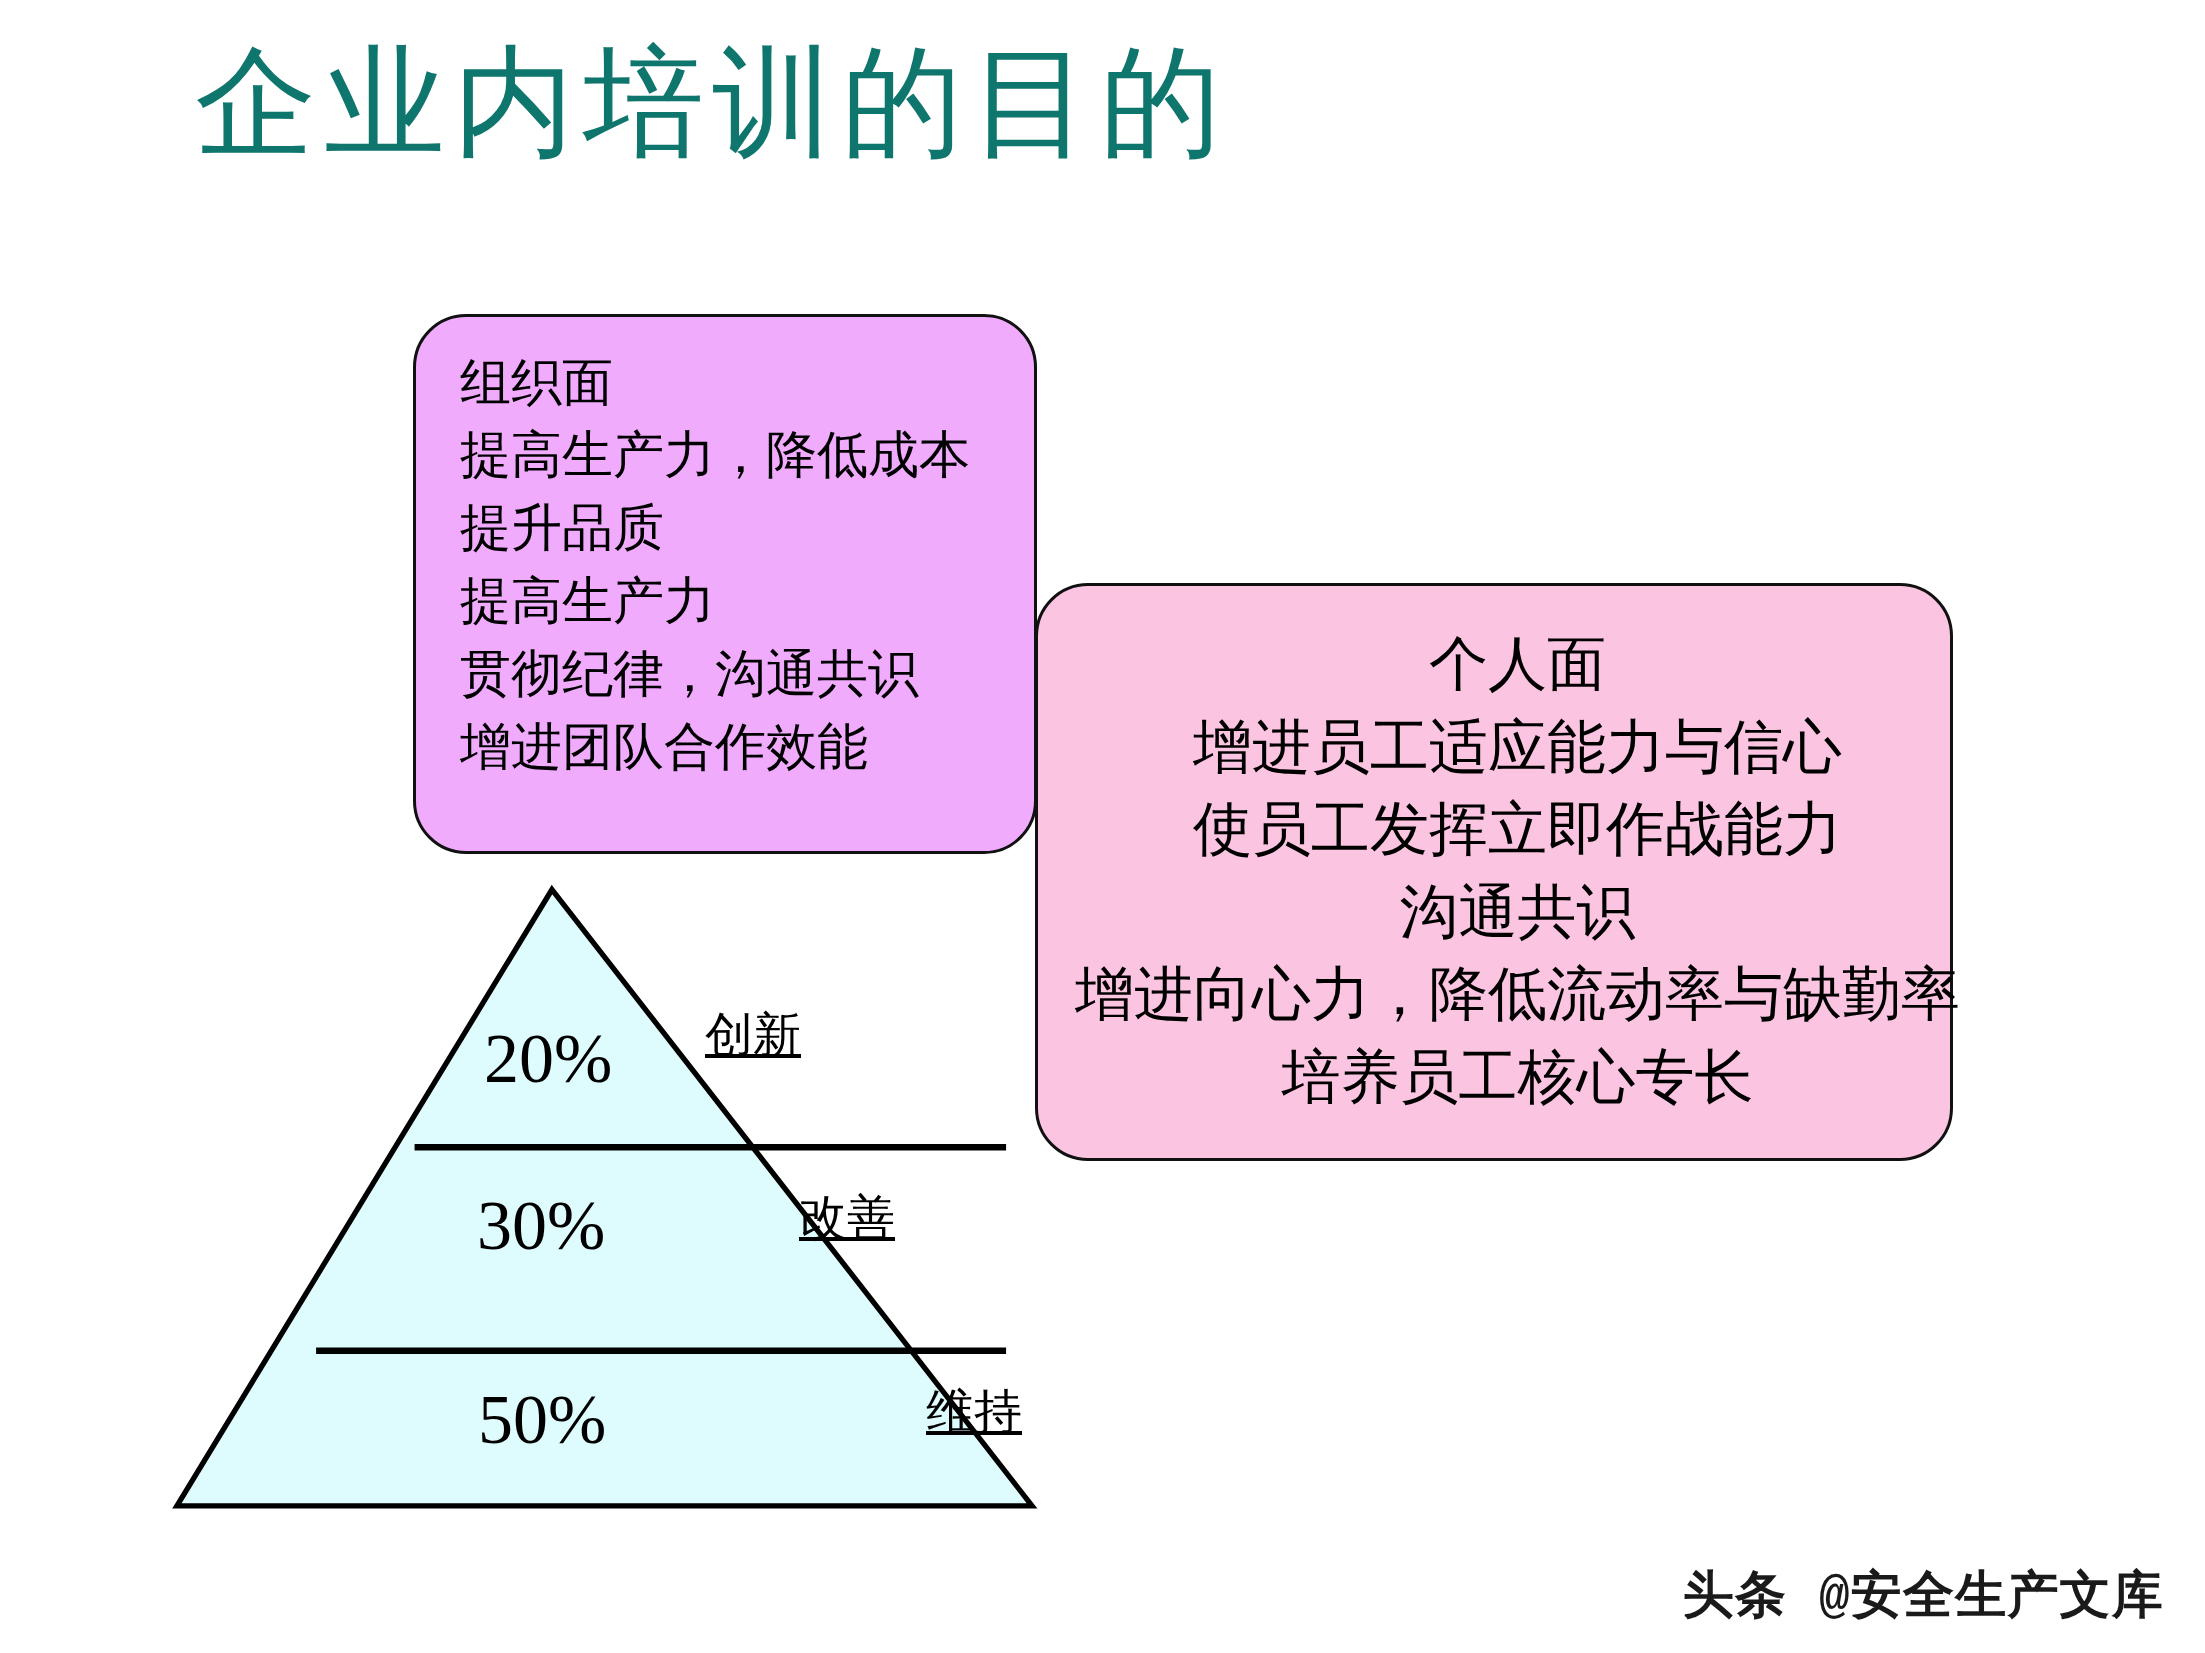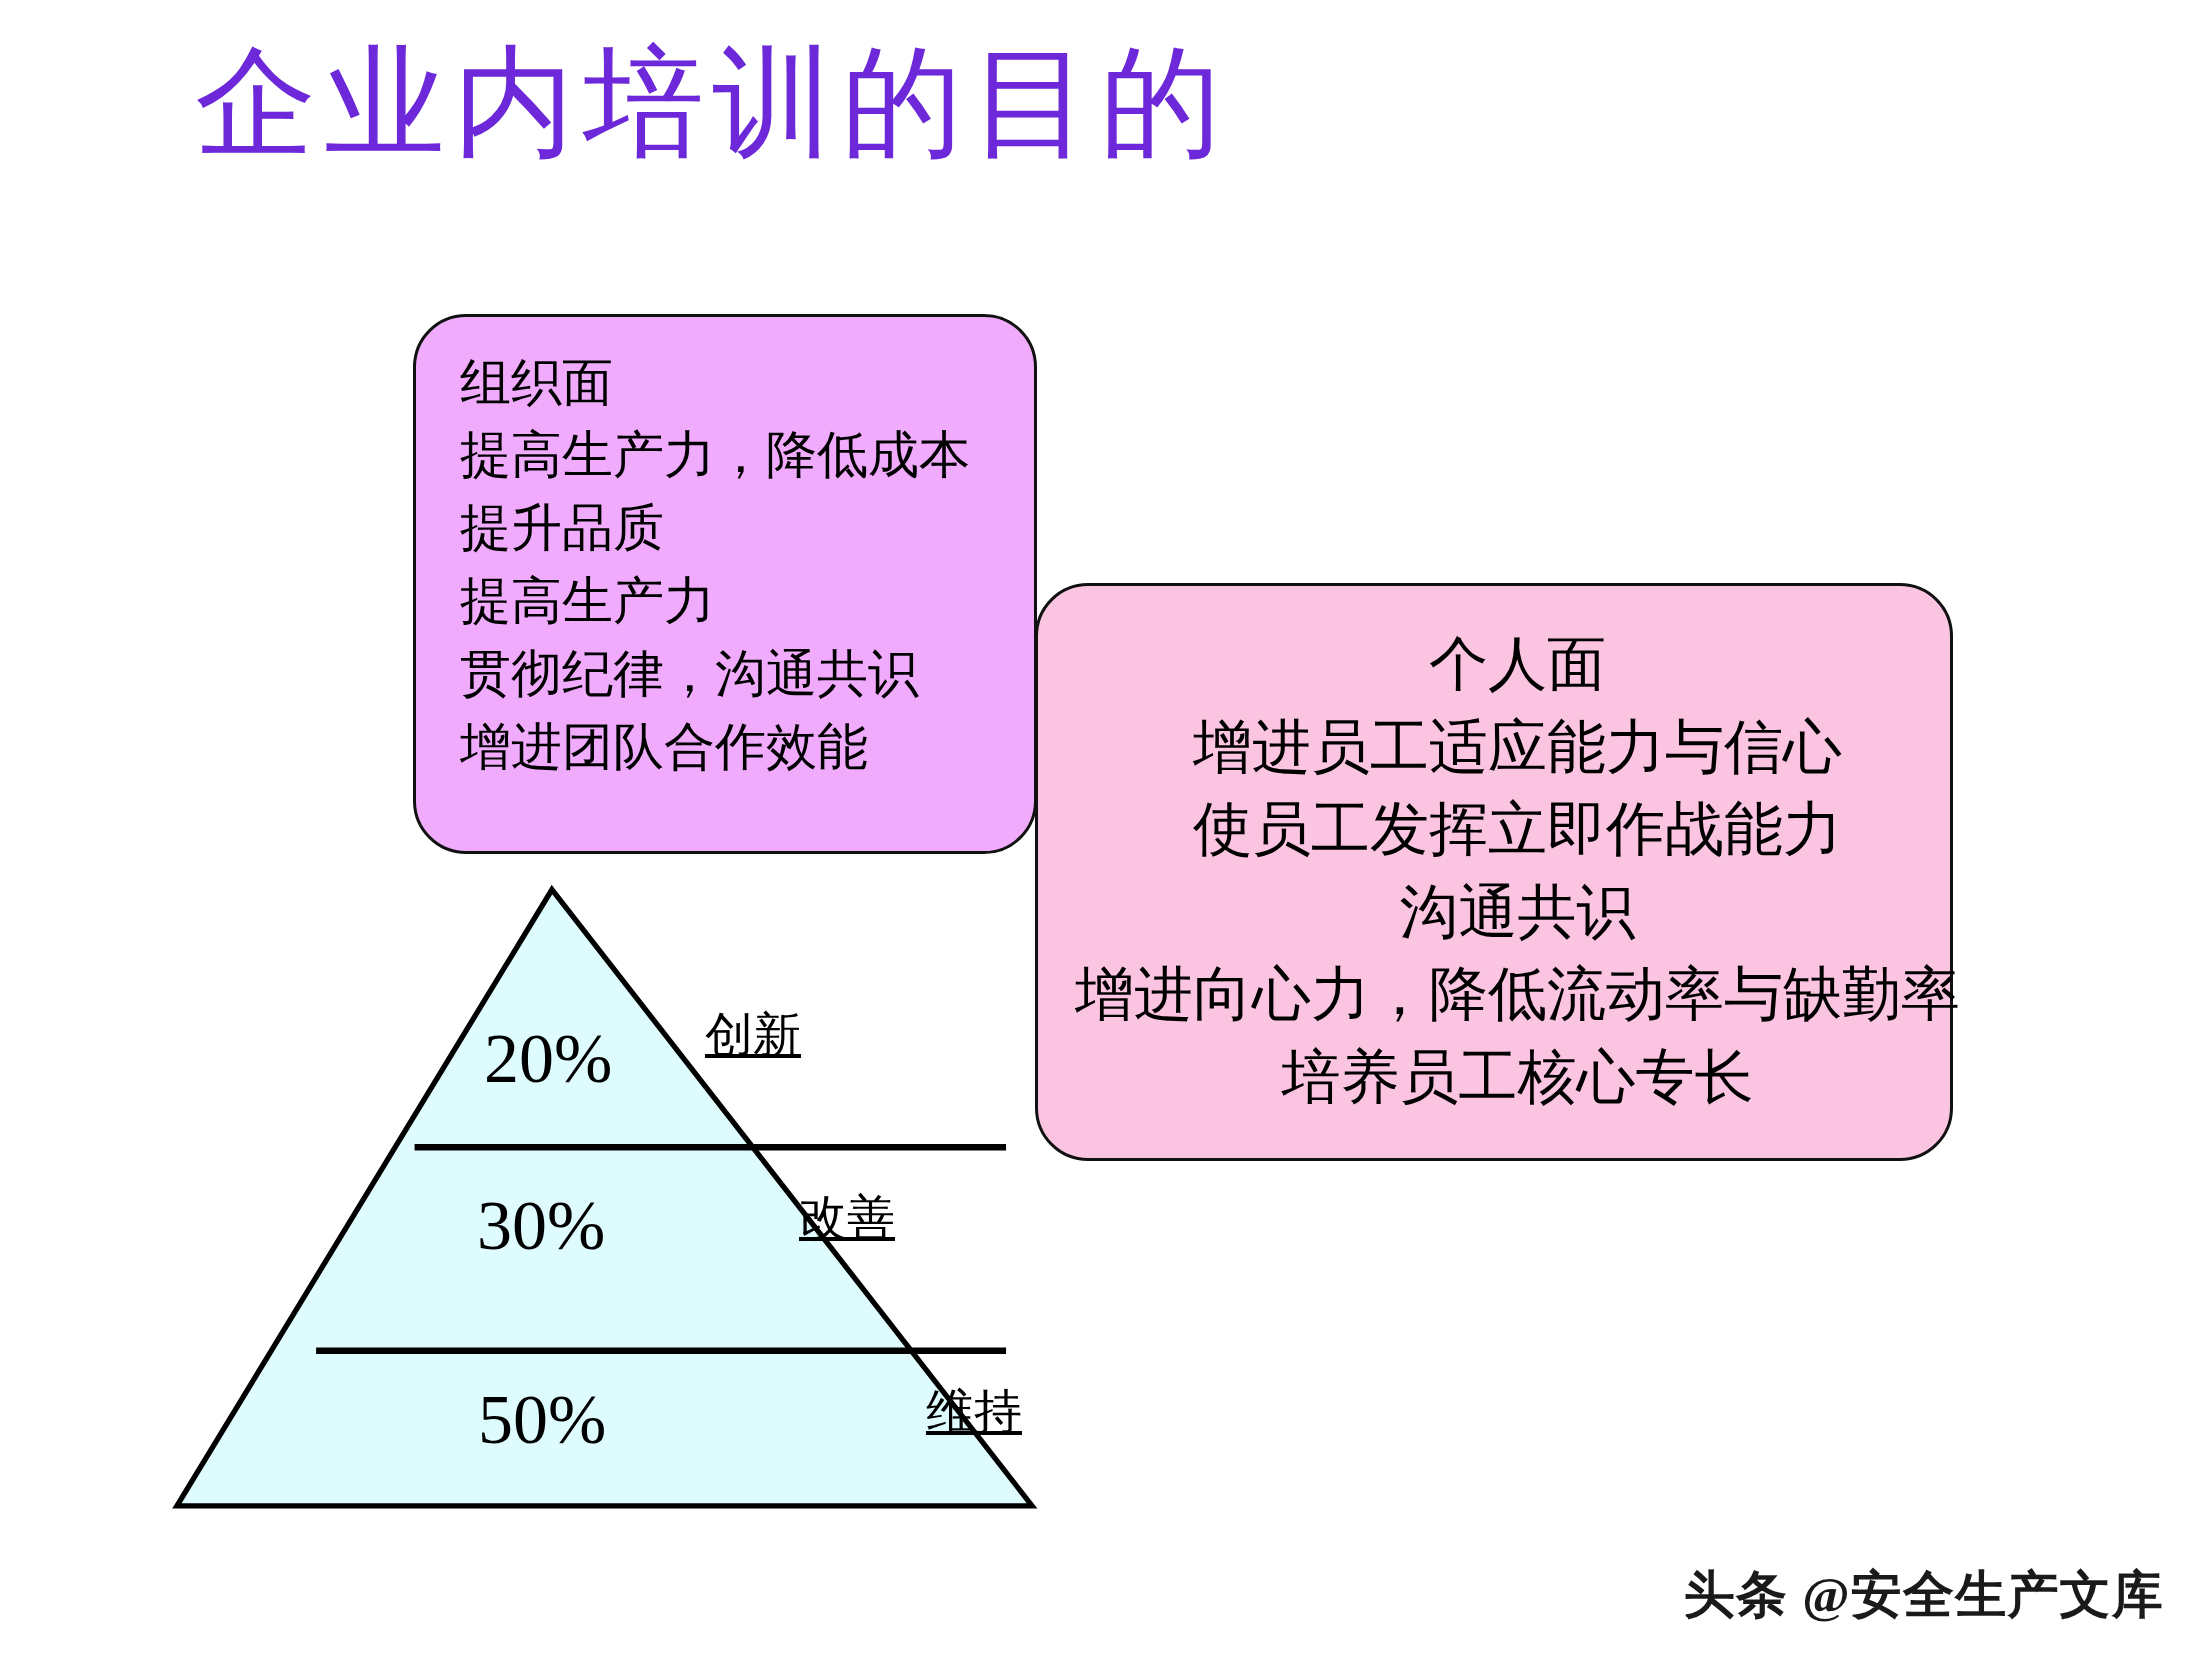--- a/index.html
+++ b/index.html
@@ -17,21 +17,21 @@
   }
 
   
   #slide-title {
     position: absolute;
     left: 195px;
     top: 34px;
     font-size: 121px;
     line-height: 1.15;
     letter-spacing: 8.3px;
-    color: #6d28d9;
+    color: #0f766e;
     white-space: nowrap;
     font-weight: 400;
   }
 
   
   .callout {
     position: absolute;
     border: 3.5px solid #111111;
     box-sizing: border-box;
   }
@@ -103,21 +103,21 @@
 
   
   #watermark {
     position: absolute;
     right: 41px;
     bottom: 23.6px;
     font-size: 51px;
     font-weight: 700;
     color: #1a1a1a;
     white-space: nowrap;
-    font-family: Liberation Serif, serif;
+    font-family: Liberation Mono, monospace;
     letter-spacing: 1.2px;
     z-index: 5;
   }
 </style>
 </head>
 <body>
 
 <div id="slide">
 
   <div id="slide-title">企业内培训的目的</div>

